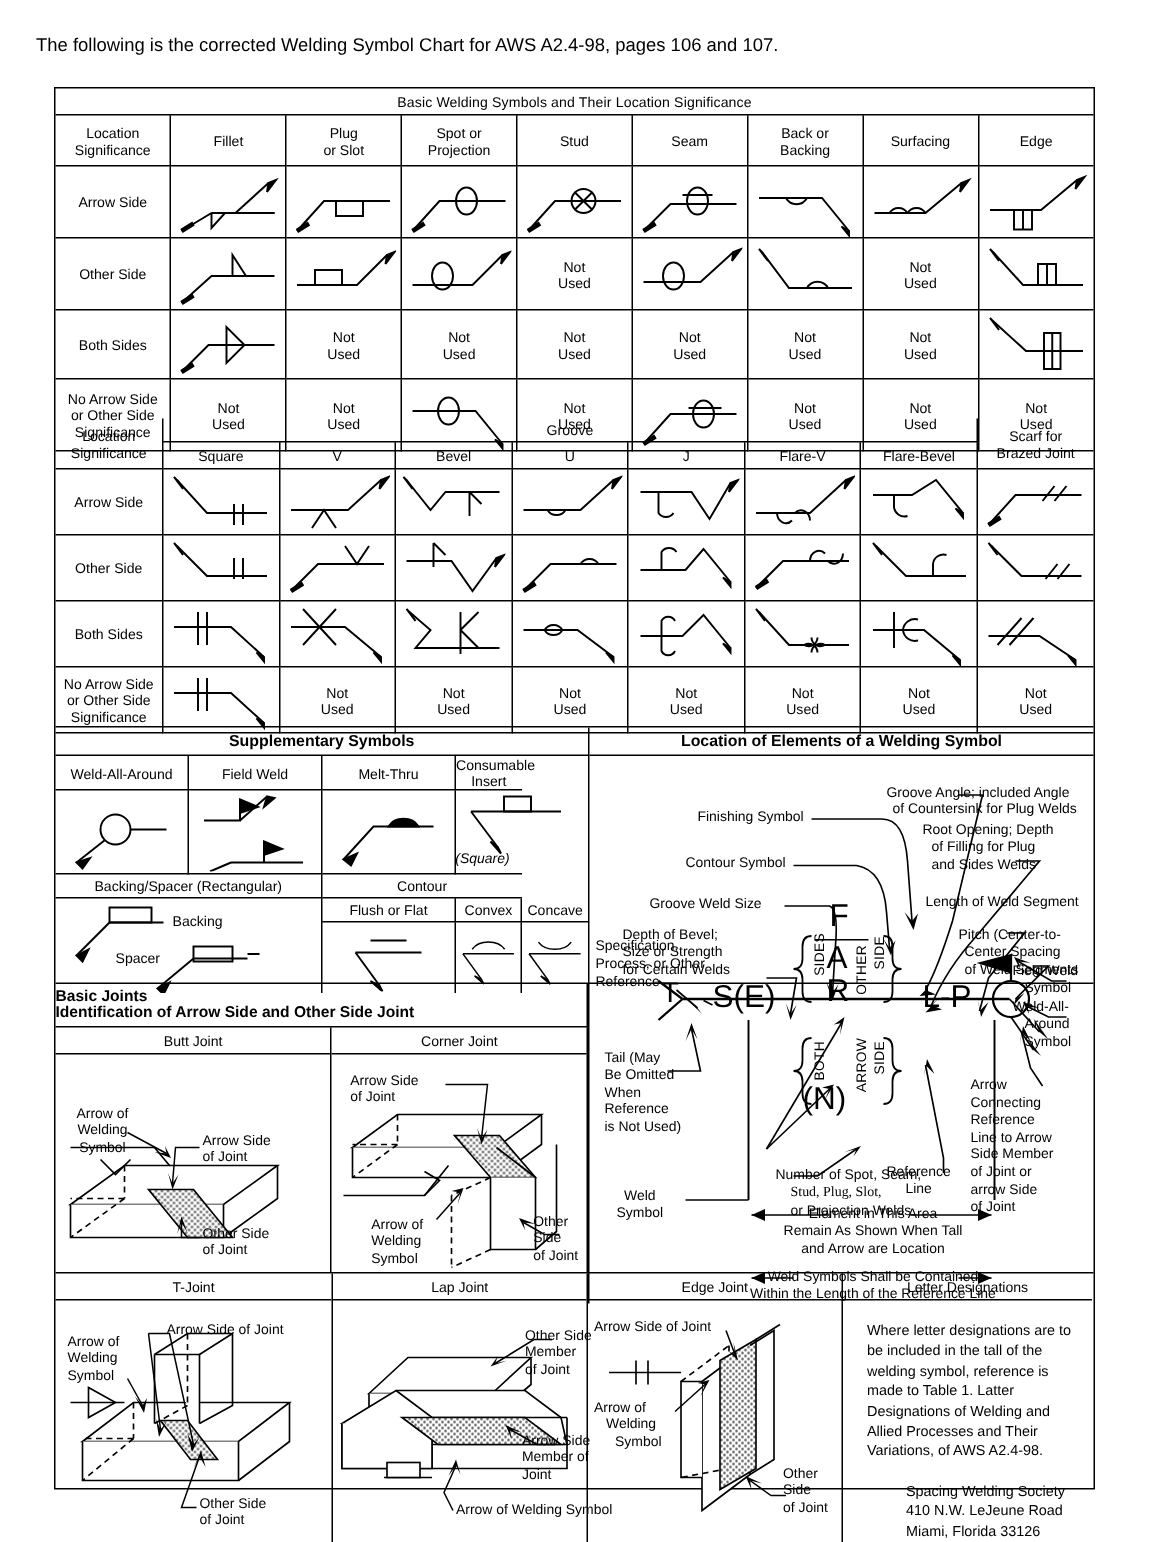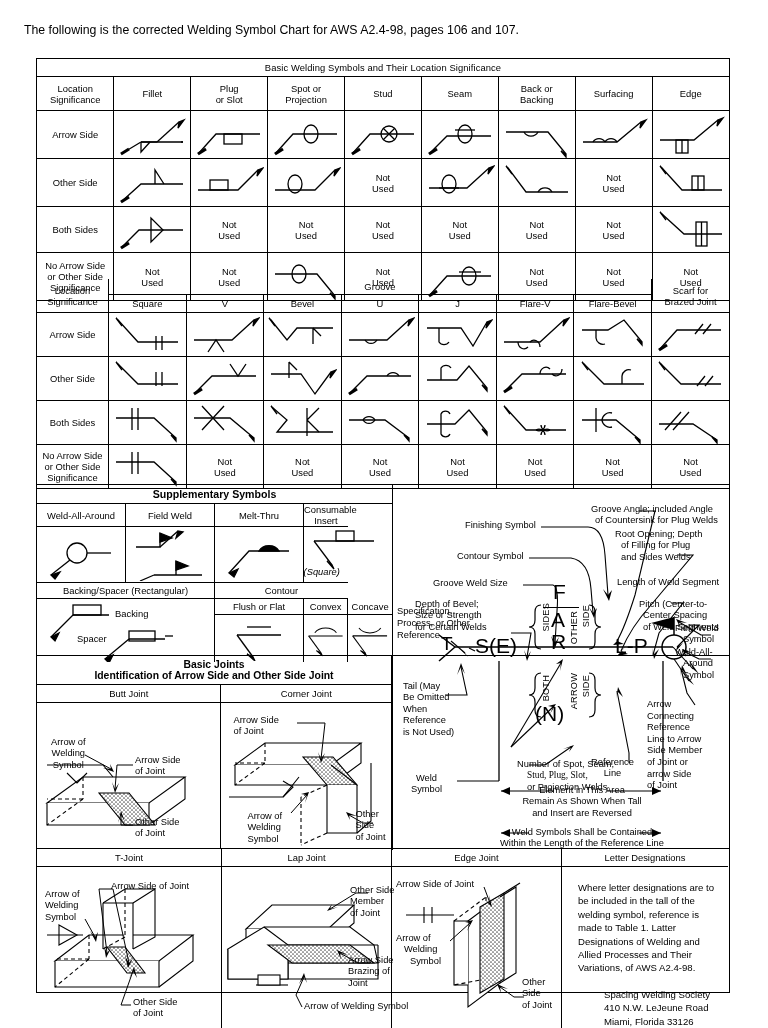--- a/index.html
+++ b/index.html
@@ -804,20 +804,21 @@
               </g>
                     </svg>
                   </div>
                 </td>
           </tr>
         </tbody>
           </table>
       </div>
 
       <div class="splitR">
+        <div class="bandhdr">Location of Elements of a Welding Symbol</div>
         <div class="locdiag">
 
           <svg width="337" height="365" viewBox="0 0 337 365" style="position:absolute;left:0;top:0;">
             <g stroke="#000" stroke-width="1.1" fill="none">
 
               <path d="M62 162 H280" stroke-width="1.6"></path>
 
               <path d="M62 162 L46 150 M62 162 L46 176" stroke-width="1.5"></path>
 
               <path d="M280 162 L300 184"></path>
@@ -999,33 +1000,33 @@
 
           <div class="lbl" style="left:124px;top:274px;">
             <span>Number of Spot, Seam,</span><br>
             <span style="margin-left:10px;display:inline-block;font-family:Liberation Serif, serif;">Stud, Plug, Slot,</span><br>
             <span style="margin-left:10px;display:inline-block;">or Projection Welds</span>
           </div>
 
           <div class="lbl" style="left:108px;top:300px;width:162px;text-align:center;">
             <span>Element in This Area</span><br>
             <span>Remain As Shown When Tall</span><br>
-            <span>and Insert are Reversed</span>
+            <span>and Arrow are Location</span>
           </div>
 
           <div class="lbl" style="left:96px;top:342px;width:186px;text-align:center;">
             <span>Weld Symbols Shall be Contained</span><br>
             <span>Within the Length of the Reference Line</span>
           </div>
         </div>
       </div>
     </div>
 
     <div style="position:absolute;left:0;top:596px;width:692px;border-top:1.4px solid #000;">
-      <div style="width:355px;border-right:1px solid #000;box-sizing:border-box;text-align:center;padding:3px 0 3px;border-bottom:1px solid #000;">
+      <div style="width:355px;border-right:1px solid #000;box-sizing:border-box;text-align:left;padding:3px 0 3px;border-bottom:1px solid #000;">
         <div style="font-weight:bold;font-size:10.4px;">Basic Joints</div>
         <div style="font-weight:bold;font-size:10.4px;">Identification of Arrow Side and Other Side Joint</div>
       </div>
 
       <div style="display:flex;width:355px;border-right:1px solid #000;box-sizing:border-box;">
         <div style="width:185px;border-right:1px solid #000;box-sizing:border-box;">
           <div class="jointhdr">Butt Joint</div>
           <div class="jcell" style="height:145px;">
             <svg width="185" height="145" viewBox="0 0 185 145" style="position:absolute;left:0;top:0;">
               <defs>
@@ -1180,21 +1181,21 @@
                   <path d="M82 110 l-5 7 5 -11 3 10z" fill="#000" stroke="none"></path>
               </g>
             </svg>
             <div class="jl" style="left:128px;top:18px;">
               <span>Other Side</span><br>
               <span>Member</span><br>
               <span>of Joint</span>
             </div>
             <div class="jl" style="left:126px;top:88px;">
               <span>Arrow Side</span><br>
-              <span>Brazing of</span><br>
+              <span>Member of</span><br>
               <span>Joint</span>
             </div>
             <div class="jl" style="left:82px;top:134px;">Arrow of Welding Symbol</div>
           </div>
         </div>
 
         <div style="width:170px;border-right:1px solid #000;box-sizing:border-box;">
           <div class="jointhdr">Edge Joint</div>
           <div class="jcell" style="height:160px;">
             <svg width="170" height="160" viewBox="0 0 170 160" style="position:absolute;left:0;top:0;">

